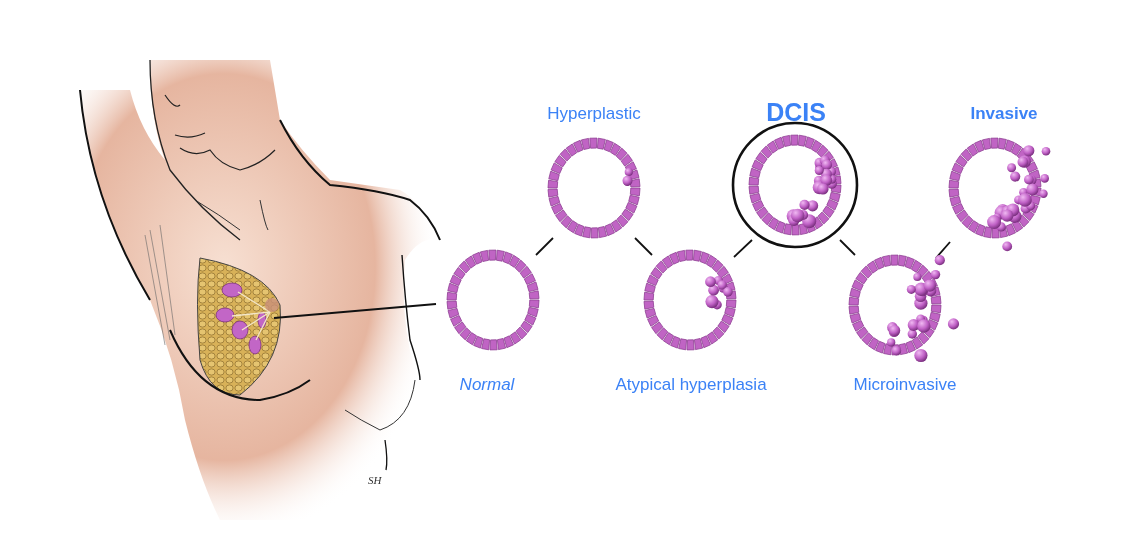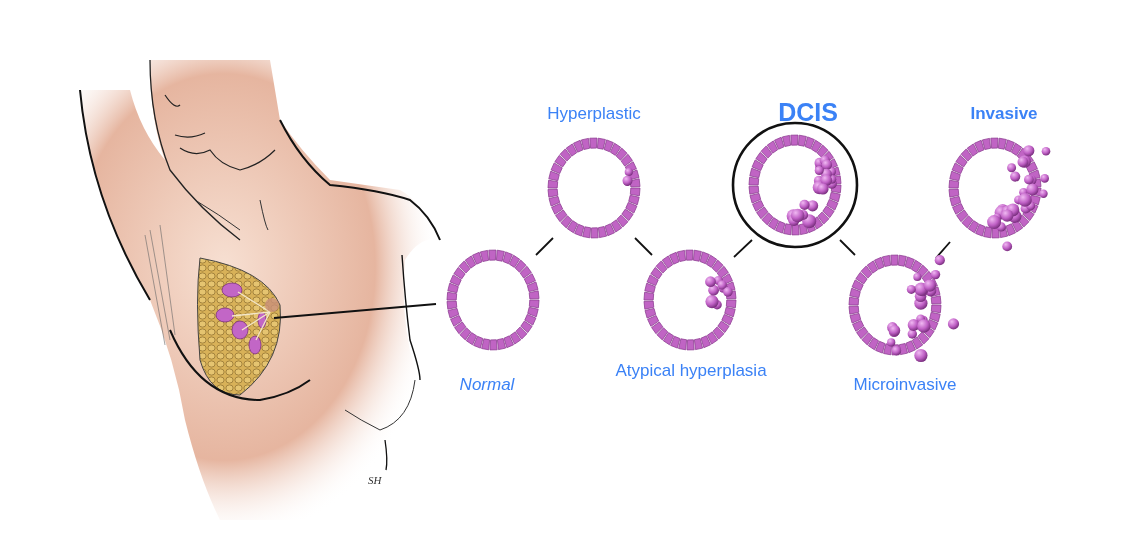--- a/index.html
+++ b/index.html
@@ -370,17 +370,17 @@
           <circle cx="1046.0" cy="151.2" r="4.3" fill="url(#ball)"></circle>
           <circle cx="1043.5" cy="193.8" r="4.2" fill="url(#ball)"></circle>
           <circle cx="1007.2" cy="246.4" r="4.9" fill="url(#ball)"></circle>
           <circle cx="1044.7" cy="178.4" r="4.3" fill="url(#ball)"></circle>
         </g>
       </g>
   </svg>
 
   <div class="lbl" style="left:487px;top:375px;font-style:italic;">Normal</div>
   <div class="lbl" style="left:594px;top:104px;">Hyperplastic</div>
-  <div class="lbl" style="left:691px;top:361px;">Atypical hyperplasia</div>
-  <div class="lbl big" style="left:796px;top:98px;margin-left:12px;">DCIS</div>
+  <div class="lbl" style="left:691px;top:375px;">Atypical hyperplasia</div>
+  <div class="lbl big" style="left:796px;top:98px;">DCIS</div>
   <div class="lbl" style="left:897px;top:375px;padding-left:16px;">Microinvasive</div>
   <div class="lbl" style="left:1004px;top:104px;font-weight:bold;">Invasive</div>
 </div>
 
 </body></html>

